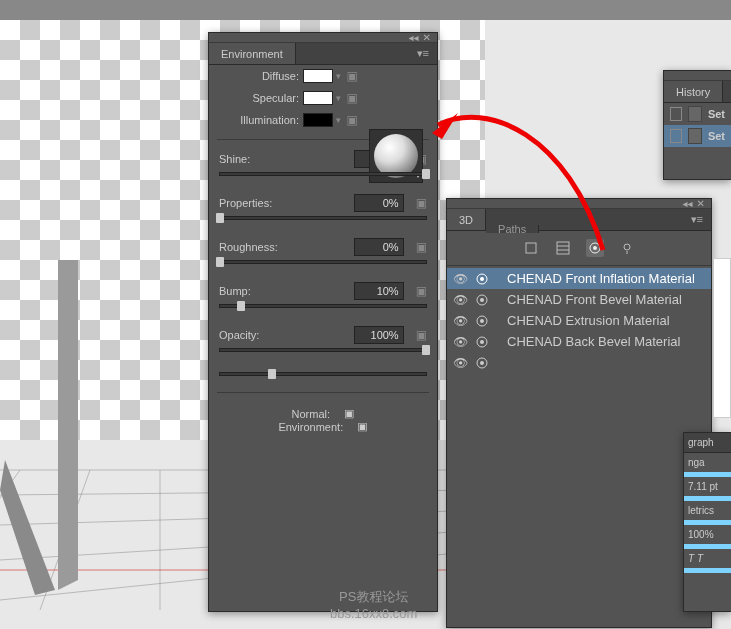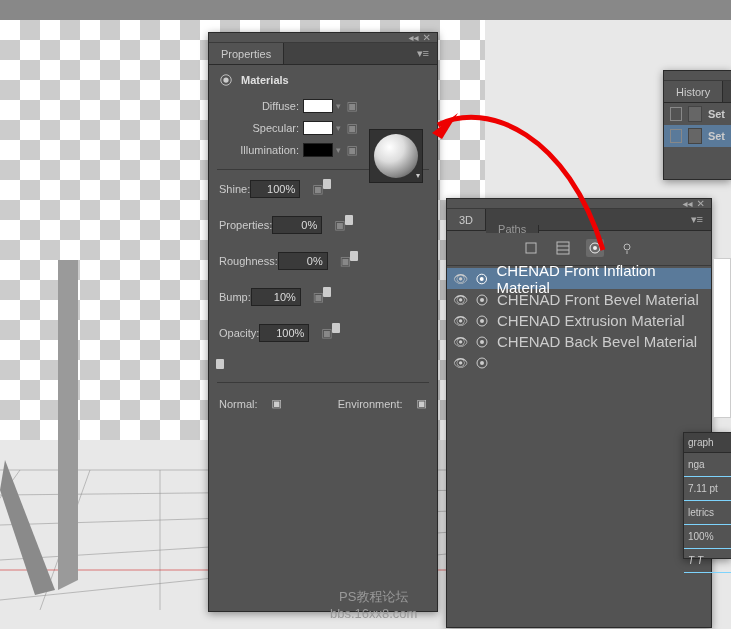--- a/index.html
+++ b/index.html
@@ -43,55 +43,55 @@
 .gray { background: #888; }
 .folder-mini { margin-left: 6px; color: #888; font-size: 12px; }
 .dropdown-arrow { margin-left: 3px; color:#888; font-size:9px; }
 
 .preview-ball { position: absolute; top: 96px; right: 14px; width: 54px; height: 54px; background: #333; display: flex; align-items: center; justify-content: center; border: 1px solid #222; }
 .preview-ball .ball { width: 44px; height: 44px; border-radius: 50%; background: radial-gradient(circle at 35% 30%, #fff, #ddd 35%, #888 70%, #333 100%); }
 .preview-ball .arr { position: absolute; right: 2px; bottom: 2px; font-size: 8px; color: #ccc; }
 
 .divider { height: 1px; background: #3a3a3a; margin: 8px 8px; }
 
-.slider-row { display: flex; flex-direction: row; padding: 2px 10px; gap: 2px; margin-bottom: 14px; }
+.slider-row { display: flex; flex-direction: column; padding: 2px 10px; gap: 2px; margin-bottom: 14px; }
 .slider-head { display: flex; align-items: center; justify-content: space-between; }
 .slider-head .sl-label { color: #ccc; font-size: 11px; }
 .slider-head .sl-right { display: flex; align-items: center; gap: 6px; }
 .num-box { background: #3a3a3a; border: 1px solid #222; width: 50px; height: 18px; color: #ddd; font-size: 11px; display: flex; align-items: center; justify-content: flex-end; padding-right: 4px; }
 .slider-track { position: relative; height: 4px; background: #3a3a3a; border: 1px solid #222; margin-top: 2px; }
 .slider-thumb { position: absolute; top: -4px; width: 8px; height: 10px; background: #ccc; border-radius: 1px; transform: translateX(-4px); }
 
-.bottom-row { display: flex; align-items: center; justify-content: space-between; padding: 6px 10px; }
+.bottom-row { display: flex; align-items: center; justify-content: space-between; padding: 6px 10px; flex-direction: column; }
 .bottom-pair { display: flex; align-items: center; gap: 8px; }
 .bottom-pair span { font-size: 11px; color: #ccc; }
 
 
 .panel3d { top: 198px; left: 446px; width: 266px; height: 430px; }
 .toolbar3d { display: flex; justify-content: center; gap: 14px; padding: 8px 0; border-bottom: 1px solid #3a3a3a; }
 .toolbar3d .tbtn { width: 18px; height: 18px; display: flex; align-items: center; justify-content: center; color: #bbb; }
 .toolbar3d .tbtn.active { background: #6a6a6a; border-radius: 2px; }
 
 .list3d { padding: 2px 0; }
 .list-row { display: flex; align-items: center; height: 21px; padding: 0 6px; gap: 8px; }
 .list-row.selected { background: #5a7a9a; color: #fff; }
 .eye { width: 14px; color: #ccc; font-size: 12px; }
-.list-label { font-size: 15px; }
+.list-label { font-size: 13px; margin-left: 10px; }
 
 
 .history { top: 70px; right: 0; width: 68px; height: 110px; border-right: none; }
 .hist-row { display: flex; align-items: center; height: 22px; padding: 0 6px; gap: 6px; font-weight: bold; }
 .hist-row.sel { background: #5a7a9a; }
 .hist-box { width: 14px; height: 14px; border: 1px solid #888; }
 .hist-ico { width: 16px; height: 16px; background: #666; border: 1px solid #444; }
 
 
-.charpanel { top: 432px; right: 0; width: 48px; height: 127px; border-right: none; }
+.charpanel { top: 432px; right: 0; width: 48px; height: 180px; border-right: none; }
 .chartab { height: 20px; background: #424242; font-size: 10px; color:#ccc; display:flex; align-items:center; padding-left:4px; border-bottom:1px solid #2a2a2a;}
-.charrow { height: 24px; font-size: 10px; color:#ccc; display:flex; align-items:center; padding-left:4px; border-bottom:1px solid #7dd3fc;}
+.charrow { height: 24px; font-size: 10px; color:#ccc; display:flex; align-items:center; padding-left:4px; border-bottom:5px solid #7dd3fc;}
 
 
 .topbar { position: absolute; top: 0; left: 0; width: 731px; height: 20px; background: #888; }
 
 
 .red-arrow { position: absolute; top: 105px; left: 428px; width: 210px; height: 180px; pointer-events: none; }
 
 
 .white-block { position:absolute; top:258px; right:0; width:18px; height:160px; background:#fff; border:1px solid #ccc;}
 
@@ -130,29 +130,22 @@
   <polygon points="58,0 78,0 78,320 58,330" fill="#9a9a9a"></polygon>
   <polygon points="5,200 55,330 35,335 0,230" fill="#8a8a8a"></polygon>
 </svg>
 
 <div class="panel props">
   <div class="collapse-bar">
       <span>◂◂</span>
       <span>✕</span>
     </div>
   <div class="tab-row">
-    <div class="tab">Properties</div>
+    <div class="tab">Environment</div>
     <div class="menu-btn">▾≡</div>
-  </div>
-  <div class="section-title">
-    <svg class="mat-svg" viewBox="0 0 16 16">
-        <circle cx="8" cy="8" r="6" fill="none" stroke="#ccc" stroke-width="1"></circle>
-        <circle cx="8" cy="8" r="3" fill="#ccc"></circle>
-      </svg>
-    <span>Materials</span>
   </div>
 
   <div class="row">
       <span class="label">Diffuse:</span>
       <div class="swatch white"></div>
       <span class="dropdown-arrow">▾</span>
       <span class="folder-mini">▣</span>
     </div>
   <div class="row">
       <span class="label">Specular:</span>

